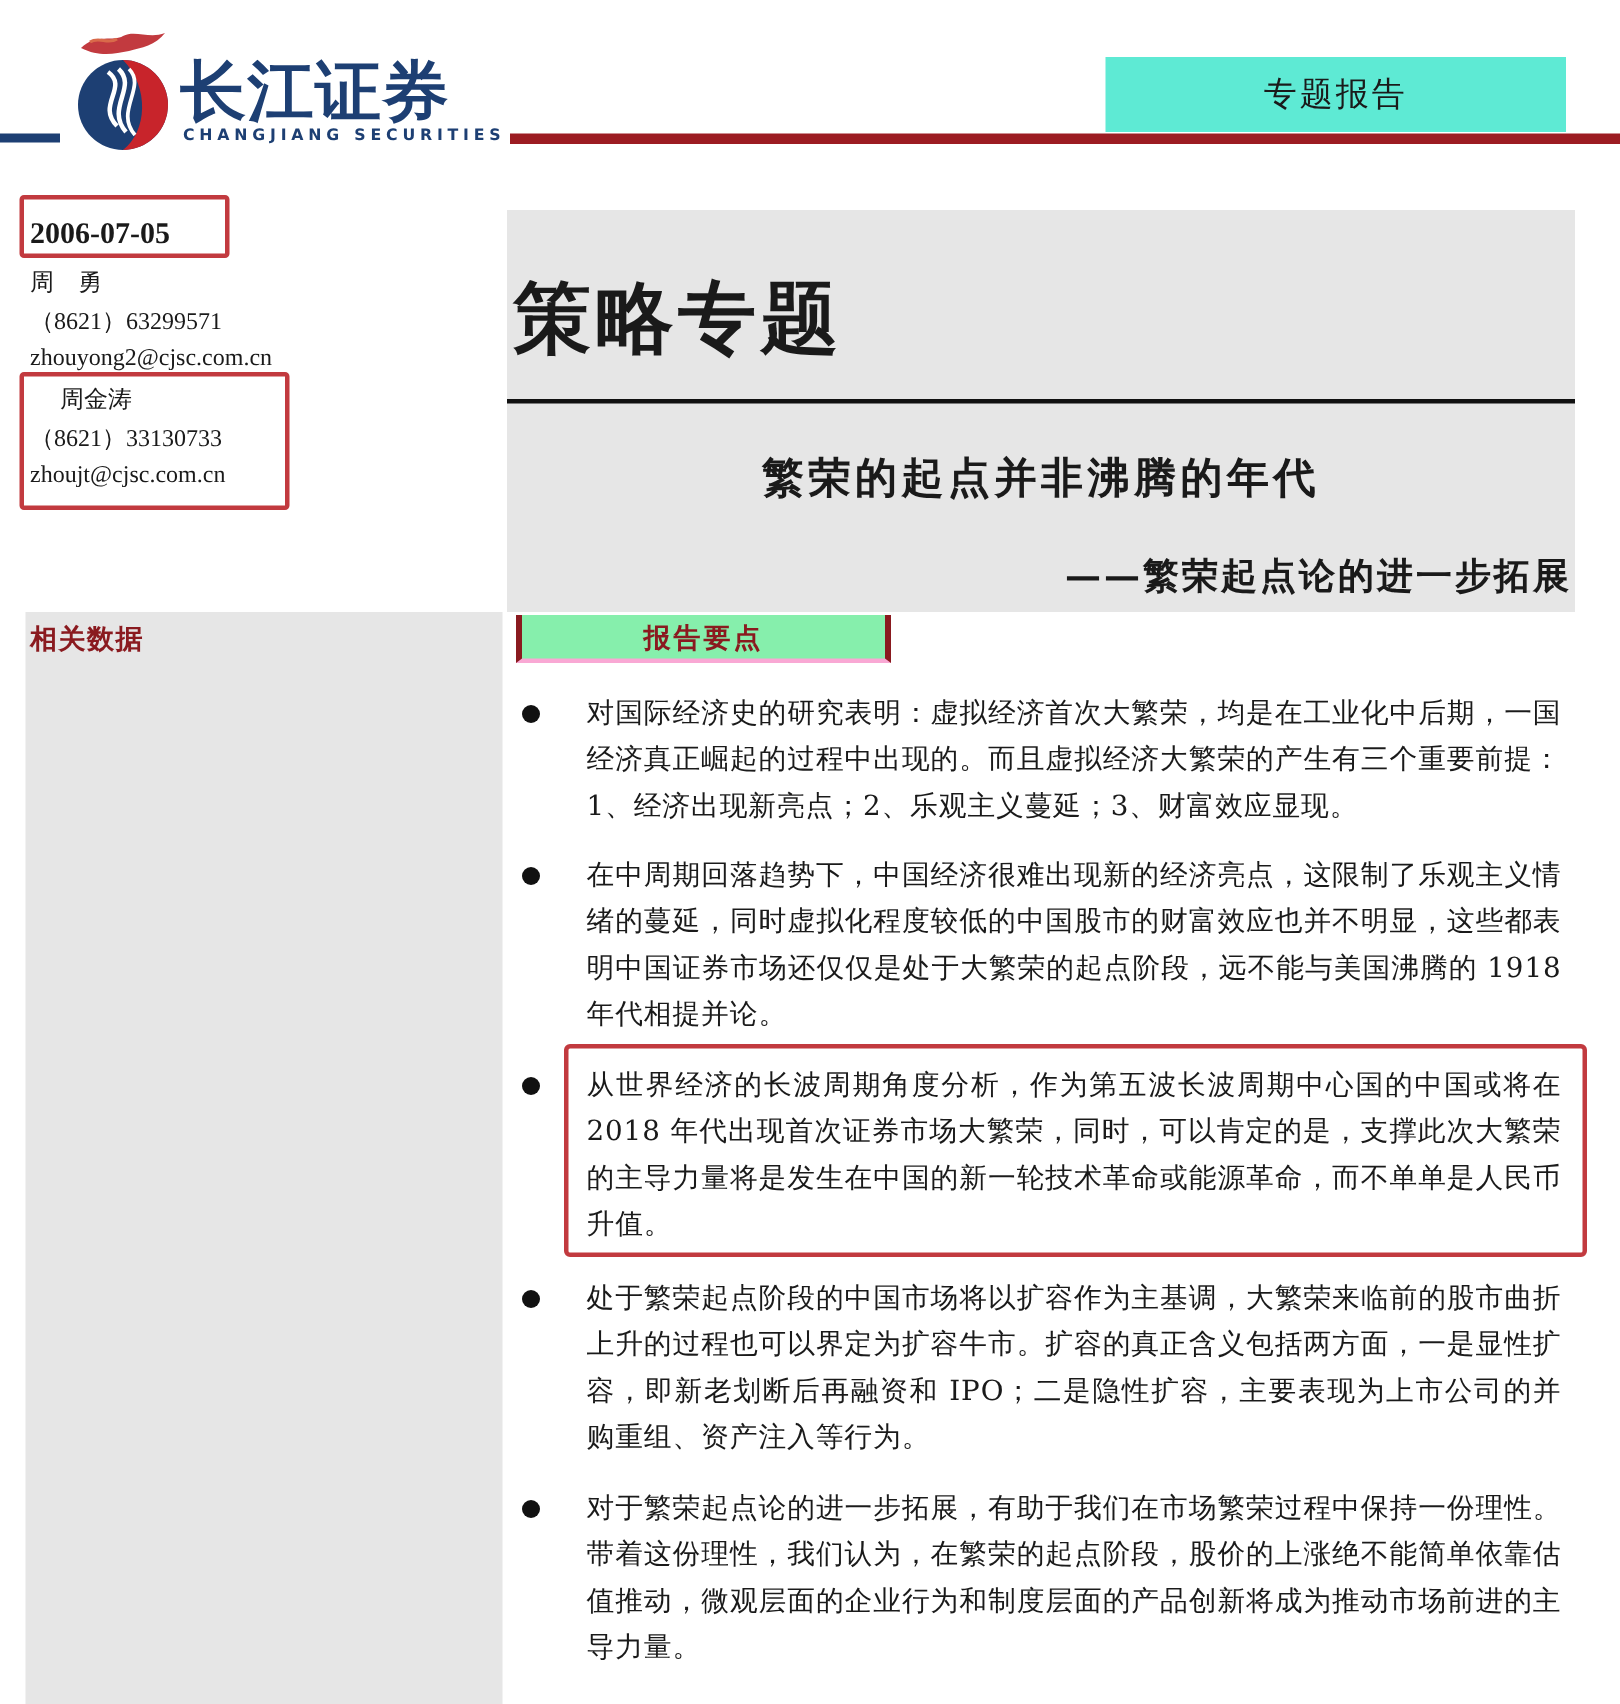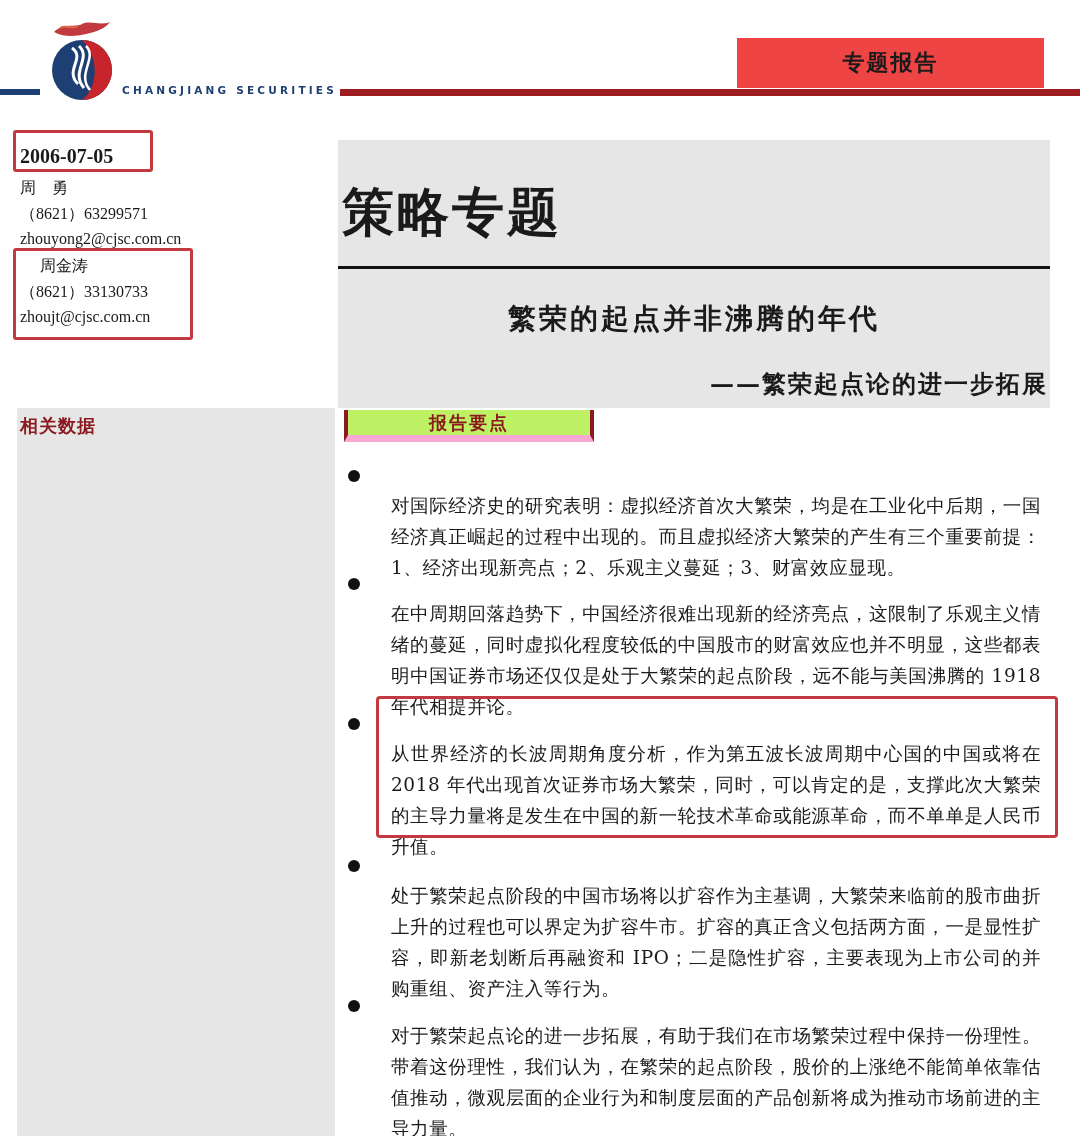--- a/index.html
+++ b/index.html
@@ -8,22 +8,22 @@
 
   
   .logo-wrap { position: absolute; left: 40px; top: 18px; width: 300px; height: 84px; }
   .logo-mark { position: absolute; left: 6px; top: 0; width: 72px; height: 84px; }
   .logo-cn { position: absolute; left: 80px; top: 18px; font-size: 44px; font-weight: bold;
              color: #1d3f73; letter-spacing: 1px; font-family: "DejaVu Sans", sans-serif; line-height: 52px; }
   .logo-en { position: absolute; left: 82px; top: 82px; font-size: 10.5px; font-weight: bold;
              color: #1d3f73; letter-spacing: 3.2px; font-family: "DejaVu Sans", sans-serif; white-space: nowrap; }
   .rule-left { position: absolute; left: 0; top: 89px; width: 40px; height: 6px; background: #1d3f73; }
   .rule-right { position: absolute; left: 340px; top: 89px; width: 740px; height: 7px; background: #9c1c22; }
-  .report-type { position: absolute; left: 737px; top: 38px; width: 307px; height: 50px; background: #ef4444;
-                 display: flex; align-items: center; justify-content: center; font-size: 22px; font-weight: bold; letter-spacing: 2px; }
+  .report-type { position: absolute; left: 737px; top: 38px; width: 307px; height: 50px; background: #5eead4;
+                 display: flex; align-items: center; justify-content: center; font-size: 22px; font-weight: normal; letter-spacing: 2px; }
 
   
   .date-box { position: absolute; left: 13px; top: 130px; width: 140px; height: 42px;
               border: 3px solid #c23a3f; border-radius: 3px; box-sizing: border-box; }
   .date { position: absolute; left: 20px; top: 145px; font-size: 20px; font-weight: bold; font-family: "Liberation Serif", serif; }
   .side-line { position: absolute; left: 20px; font-size: 16px; font-family: "Liberation Serif", serif; white-space: nowrap; }
   .analyst2-box { position: absolute; left: 13px; top: 248px; width: 180px; height: 92px;
                   border: 3px solid #c23a3f; border-radius: 3px; box-sizing: border-box; }
   .related-panel { position: absolute; left: 17px; top: 408px; width: 318px; height: 728px; background: #e6e6e6; }
   .related-title { position: absolute; left: 20px; top: 414px; font-size: 18px; font-weight: bold; color: #8a1a1f; letter-spacing: 1px; }
@@ -31,43 +31,44 @@
   
   .title-panel { position: absolute; left: 338px; top: 140px; width: 712px; height: 268px; background: #e6e6e6; }
   .category { position: absolute; left: 342px; top: 178px; font-size: 52px; font-weight: bold; letter-spacing: 3px; }
   .title-rule { position: absolute; left: 338px; top: 266px; width: 712px; height: 3px; background: #111; }
   .main-title { position: absolute; left: 338px; top: 300px; width: 712px; text-align: center;
                 font-size: 28px; font-weight: bold; letter-spacing: 3px; }
   .sub-title { position: absolute; right: 32px; top: 368px; font-size: 24px; font-weight: bold; letter-spacing: 2px; white-space: nowrap; }
 
   
   .kp-header { position: absolute; left: 344px; top: 410px; width: 250px; height: 32px;
-               border-left: 4px solid #8a1a1f; border-right: 4px solid #8a1a1f; border-bottom: 7px solid #f9a8d4;
+               border-left: 4px solid #8a1a1f; border-right: 4px solid #8a1a1f; border-bottom: 3px solid #f9a8d4;
                box-sizing: border-box; display: flex; align-items: center; justify-content: center;
-               font-size: 18px; font-weight: bold; color: #8a1a1f; letter-spacing: 2px; background: #bef264; }
+               font-size: 18px; font-weight: bold; color: #8a1a1f; letter-spacing: 2px; background: #86efac; }
   .bullet { position: absolute; left: 348px; width: 700px; }
   .bullet .dot { position: absolute; left: 0; top: 10px; width: 12px; height: 12px; border-radius: 50%; background: #111; }
   .bullet .text { position: absolute; left: 43px; width: 650px; font-size: 18.5px; line-height: 31px;
-                  text-align: justify; letter-spacing: 0.6px; font-family: "DejaVu Serif", serif; margin-top: 30px; }
+                  text-align: justify; letter-spacing: 0.6px; font-family: "DejaVu Serif", serif; }
   .highlight-box { position: absolute; left: 376px; top: 696px; width: 682px; height: 142px;
                    border: 3px solid #c23a3f; border-radius: 4px; box-sizing: border-box; }
 </style>
 </head>
 <body>
 
 <div class="logo-wrap">
   <svg class="logo-mark" viewBox="0 0 72 84">
     <path d="M8 14 C18 4, 30 10, 36 6 C44 2, 54 8, 64 4 C58 12, 48 14, 40 16 C30 18, 20 20, 8 14 Z" fill="#c23a3f"></path>
     <path d="M14 10 C20 6, 26 12, 32 8" stroke="#d96a4a" stroke-width="2" fill="none"></path>
     <circle cx="36" cy="52" r="30" fill="#1d3f73"></circle>
     <path d="M36 22 A30 30 0 0 1 66 52 A30 30 0 0 1 36 82 C52 70, 54 40, 36 22 Z" fill="#c8242b"></path>
     <path d="M26 30 C40 40, 18 52, 32 66" stroke="#ffffff" stroke-width="3" fill="none"></path>
     <path d="M33 28 C46 40, 24 54, 38 70" stroke="#ffffff" stroke-width="3" fill="none"></path>
     <path d="M40 28 C52 40, 30 56, 44 72" stroke="#ffffff" stroke-width="2.5" fill="none"></path>
   </svg>
+  <div class="logo-cn">长江证券</div>
 </div>
 <div class="logo-en" style="left:122px;top:84px;">CHANGJIANG SECURITIES</div>
 <div class="rule-left"></div>
 <div class="rule-right"></div>
 <div class="report-type">专题报告</div>
 
 <div class="date-box"></div>
 <div class="date">2006-07-05</div>
 
 <div class="side-line" style="top:178px;">周　勇</div>

